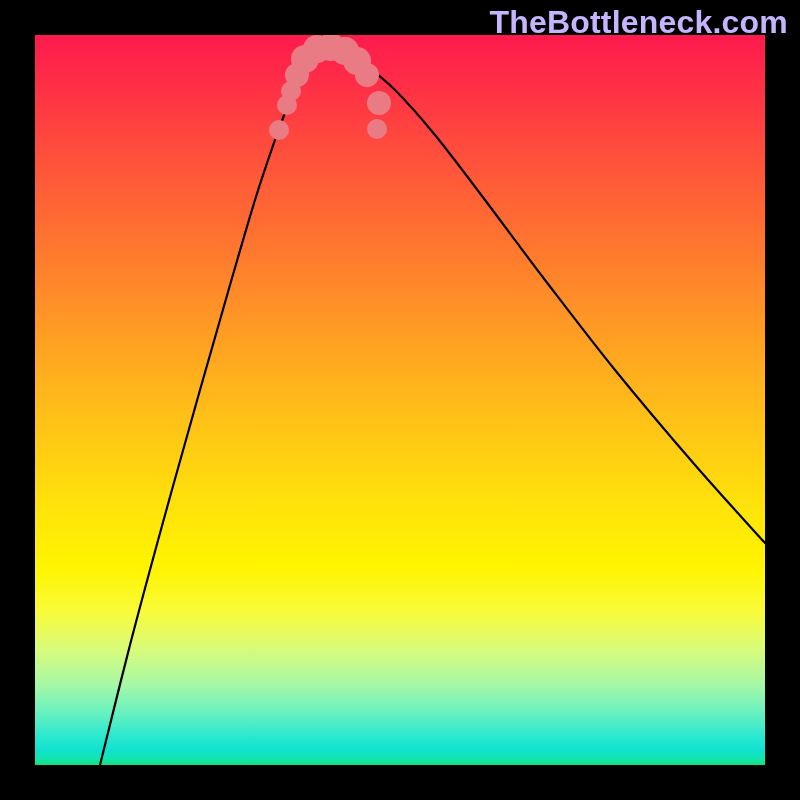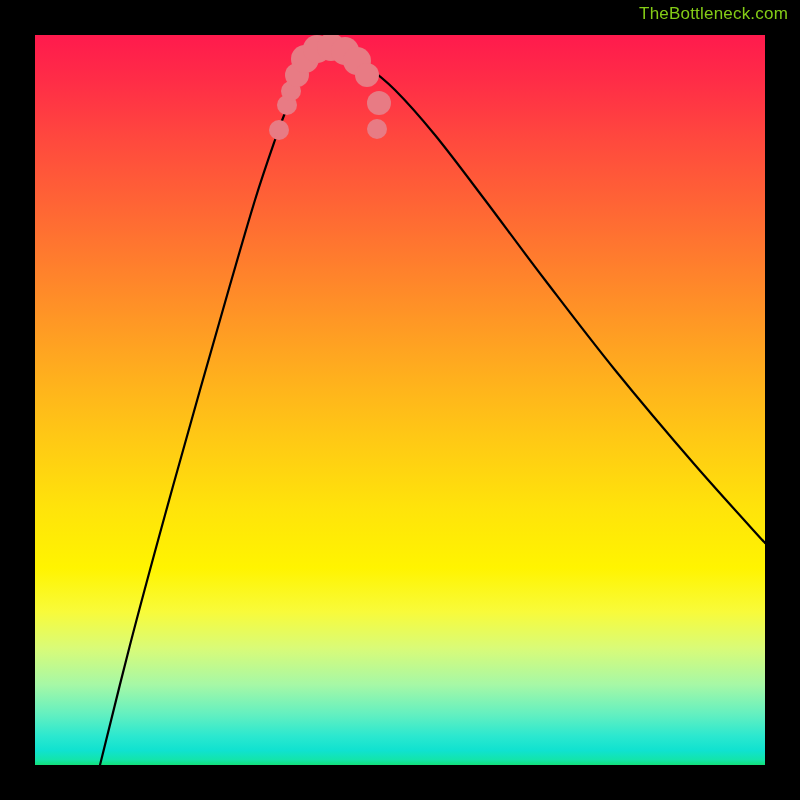--- a/index.html
+++ b/index.html
@@ -42,23 +42,23 @@
       #2ce8cf 96%,
       #10e2d0 98%,
       #13e5aa 99.3%,
       #12e07a 100%
     );
   }
   .watermark {
     position: absolute;
     top: 4px;
     right: 12px;
-    color: #84cc16;
-    font-size: 17px;
-    font-weight: 400;
+    color: #c4b5fd;
+    font-size: 32px;
+    font-weight: 700;
     letter-spacing: 0.2px;
   }
   svg.curve {
     position: absolute;
     top: 0;
     left: 0;
   }
 </style>
 </head>
 <body>

